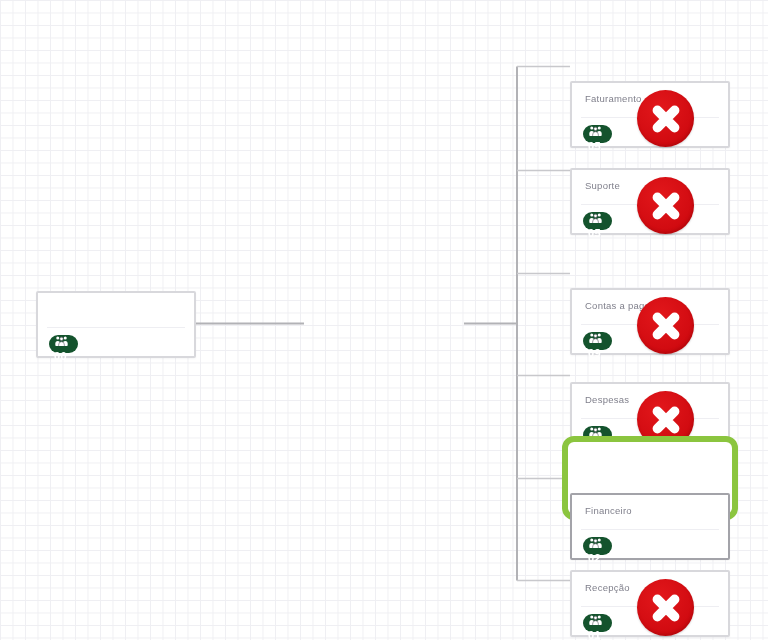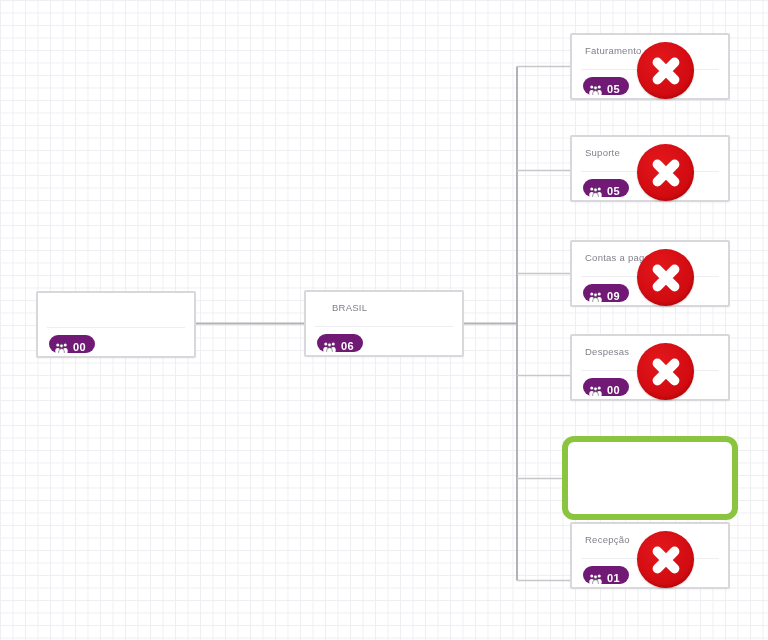--- a/index.html
+++ b/index.html
@@ -11,37 +11,37 @@
       linear-gradient(to bottom, #efeff3 1px, transparent 1px);
     background-size:12.5px 12.5px;
     font-family:"Liberation Sans", sans-serif;
   }
   .connectors{position:absolute;left:0;top:0;z-index:1;}
   .node{
     position:absolute;width:160px;height:67px;box-sizing:border-box;
     background:#ffffff;border:2px solid #d8d8dc;border-radius:2px;z-index:2;
     box-shadow:0 1px 2px rgba(0,0,0,0.04);
   }
-  .child{left:570px;}
+  .child{left:570px;margin-top:48px;}
   .node.selected{border-color:#a3a3a9;z-index:4;}
   .node-title{
     position:absolute;top:10px;left:13px;right:6px;
     font-size:9.5px;color:#80808c;letter-spacing:.25px;white-space:nowrap;
     overflow:hidden;
   }
   .title-indent{left:26px;}
   .node-divider{
     position:absolute;top:34px;left:9px;right:9px;
     border-top:1px solid #eeeef2;
   }
   .member-badge{
     position:absolute;left:11px;top:42px;height:18px;
-    display:inline-flex;align-items:flex-end;gap:4px;
-    background:#701a75;border-radius:10px;padding:0 9px 0 5px;
-    color:#fff;font-size:11px;font-weight:bold;letter-spacing:.5px;
+    display:inline-flex;align-items:flex-start;gap:4px;
+    background:#14532d;border-radius:10px;padding:0 9px 0 5px;
+    color:#fff;font-size:11px;font-weight:bold;letter-spacing:.5px;flex-direction:column;
   }
   .badge-icon{display:inline-flex;align-items:center;}
   .delete-btn{
     position:absolute;left:65px;top:7px;width:57px;height:57px;
     border:none;padding:0;border-radius:50%;cursor:pointer;z-index:3;
     background:radial-gradient(circle at 40% 32%, #e2171b 0%, #d00a10 72%, #c40309 100%);
     display:flex;align-items:center;justify-content:center;
     box-shadow:0 1px 2px rgba(0,0,0,0.18), inset -1px -2px 3px rgba(110,0,0,0.25);
   }
   .x-icon{display:flex;align-items:center;justify-content:center;}
@@ -85,39 +85,20 @@
               <ellipse cx="15" cy="11.8" rx="3.3" ry="4.2"></ellipse>
           <circle cx="10" cy="4.8" r="2.3" stroke="#696970" stroke-width="0.9"></circle>
           <ellipse cx="10" cy="13.2" rx="3.9" ry="4.6" stroke="#696970" stroke-width="0.9"></ellipse>
         </g>
           </svg>
       </span>
       <span class="badge-count">00</span>
     </div>
   </div>
 
-  <div class="node" style="left:304px;top:290px">
-    <div class="node-title title-indent">BRASIL</div>
-    <div class="node-divider"></div>
-    <div class="member-badge">
-      <span class="badge-icon">
-        <svg viewBox="0 0 20 14" width="15" height="11">
-            <g fill="#fff">
-          <circle cx="5" cy="3.6" r="2"></circle>
-              <circle cx="15" cy="3.6" r="2"></circle>
-          <ellipse cx="5" cy="11.8" rx="3.3" ry="4.2"></ellipse>
-              <ellipse cx="15" cy="11.8" rx="3.3" ry="4.2"></ellipse>
-          <circle cx="10" cy="4.8" r="2.3" stroke="#696970" stroke-width="0.9"></circle>
-          <ellipse cx="10" cy="13.2" rx="3.9" ry="4.6" stroke="#696970" stroke-width="0.9"></ellipse>
-        </g>
-          </svg>
-      </span>
-      <span class="badge-count">06</span>
-    </div>
-  </div>
 
   <div class="node child" style="top:33px">
     <div class="node-title">Faturamento</div>
     <div class="node-divider"></div>
     <div class="member-badge">
       <span class="badge-icon">
         <svg viewBox="0 0 20 14" width="15" height="11">
             <g fill="#fff">
           <circle cx="5" cy="3.6" r="2"></circle>
               <circle cx="15" cy="3.6" r="2"></circle>
@@ -132,21 +113,21 @@
     </div>
     <button class="delete-btn">
       <span class="x-icon">
         <svg viewBox="0 0 24 24" width="48" height="48">
             <path d="M7.7 7.7 L16.3 16.3 M16.3 7.7 L7.7 16.3" stroke="#fff" stroke-width="4.8" stroke-linecap="round" fill="none"></path>
           </svg>
       </span>
     </button>
   </div>
 
-  <div class="node child" style="top:135px">
+  <div class="node child" style="top:120px">
     <div class="node-title">Suporte</div>
     <div class="node-divider"></div>
     <div class="member-badge">
       <span class="badge-icon">
         <svg viewBox="0 0 20 14" width="15" height="11">
             <g fill="#fff">
           <circle cx="5" cy="3.6" r="2"></circle>
               <circle cx="15" cy="3.6" r="2"></circle>
           <ellipse cx="5" cy="11.8" rx="3.3" ry="4.2"></ellipse>
               <ellipse cx="15" cy="11.8" rx="3.3" ry="4.2"></ellipse>
@@ -214,20 +195,39 @@
     <button class="delete-btn">
       <span class="x-icon">
         <svg viewBox="0 0 24 24" width="48" height="48">
             <path d="M7.7 7.7 L16.3 16.3 M16.3 7.7 L7.7 16.3" stroke="#fff" stroke-width="4.8" stroke-linecap="round" fill="none"></path>
           </svg>
       </span>
     </button>
   </div>
 
   <div class="selection-ring"></div>
+  <div class="node child selected" style="top:445px">
+    <div class="node-title">Financeiro</div>
+    <div class="node-divider"></div>
+    <div class="member-badge">
+      <span class="badge-icon">
+        <svg viewBox="0 0 20 14" width="15" height="11">
+            <g fill="#fff">
+          <circle cx="5" cy="3.6" r="2"></circle>
+              <circle cx="15" cy="3.6" r="2"></circle>
+          <ellipse cx="5" cy="11.8" rx="3.3" ry="4.2"></ellipse>
+              <ellipse cx="15" cy="11.8" rx="3.3" ry="4.2"></ellipse>
+          <circle cx="10" cy="4.8" r="2.3" stroke="#696970" stroke-width="0.9"></circle>
+          <ellipse cx="10" cy="13.2" rx="3.9" ry="4.6" stroke="#696970" stroke-width="0.9"></ellipse>
+        </g>
+          </svg>
+      </span>
+      <span class="badge-count">02</span>
+    </div>
+  </div>
 
   <div class="node child" style="top:522px">
     <div class="node-title">Recepção</div>
     <div class="node-divider"></div>
     <div class="member-badge">
       <span class="badge-icon">
         <svg viewBox="0 0 20 14" width="15" height="11">
             <g fill="#fff">
           <circle cx="5" cy="3.6" r="2"></circle>
               <circle cx="15" cy="3.6" r="2"></circle>

